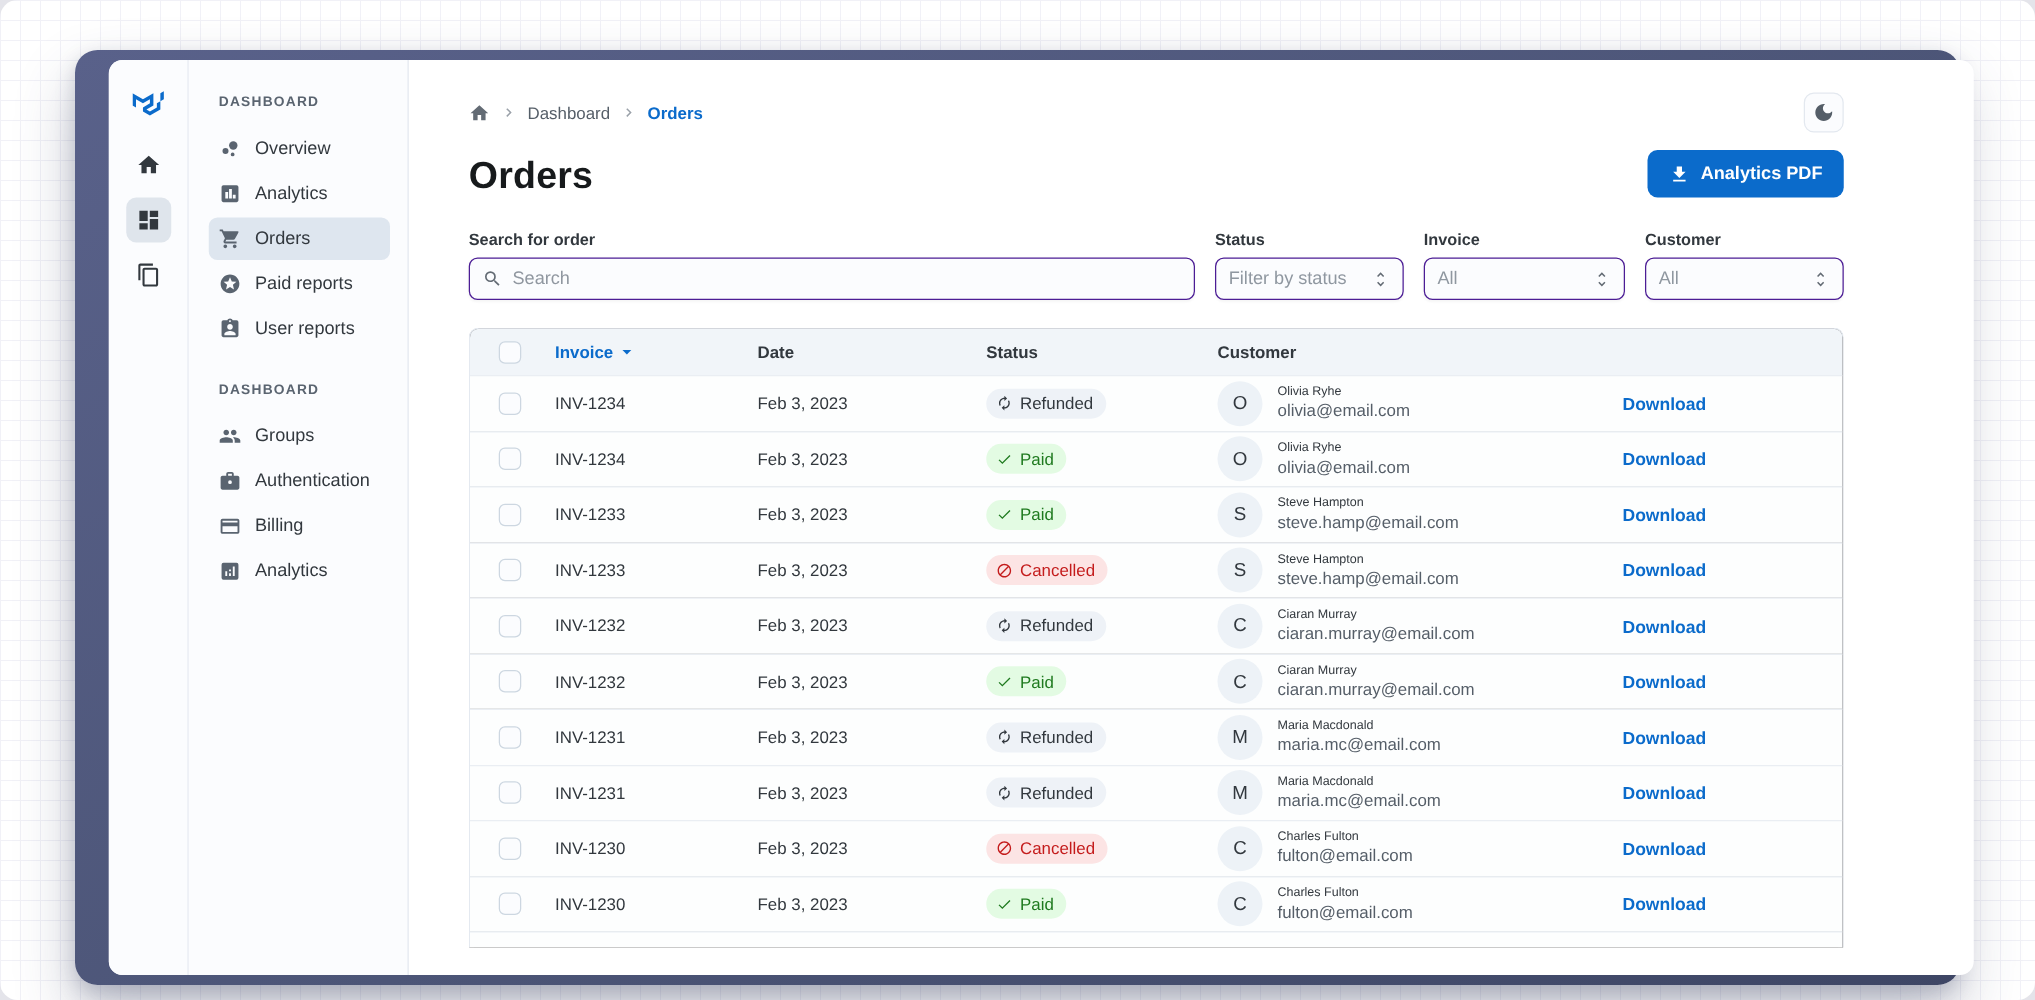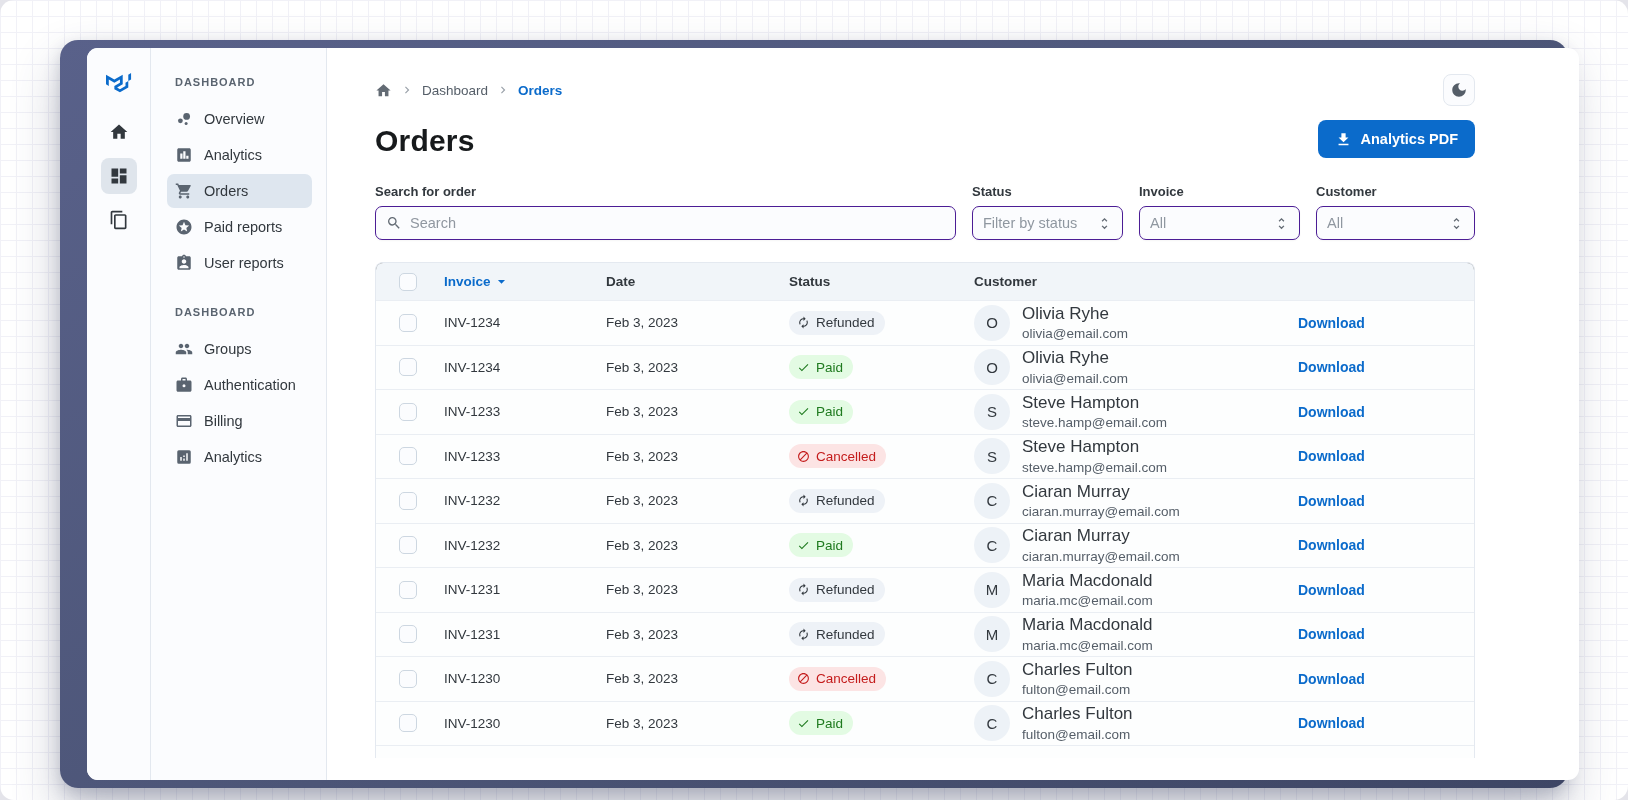--- a/index.html
+++ b/index.html
@@ -113,21 +113,21 @@
   }
   .chip svg { width:13px; height:13px; }
   .chip.success { background:#e3fbe3; color:#1f7a1f; }
   .chip.neutral { background:#eef2f7; color:#32383e; }
   .chip.danger  { background:#fce4e4; color:#c41c1c;text-align:right; }
   .cust { display:flex; align-items:center; gap:12px; min-width:0; }
   .avatar {
     width:36px; height:36px; border-radius:50%; background:#edf2f7; color:#32383e;
     display:flex; align-items:center; justify-content:center; font-size:15px; flex:0 0 36px;
   }
-  .cust .nm { font-size:17px; color:#32383e; line-height:1.3; }
+  .cust .nm { font-size:10px; color:#32383e; line-height:1.3; }
   .cust .em { font-size:13.5px; color:#555e68; line-height:1.3; }
   .actions { display:flex; align-items:center; gap:24px; padding-left:10px; }
   .dl-link { color:#0b6bcb; font-size:14px; font-weight:600; text-decoration:none; cursor:pointer; }
   .more-btn { width:24px; height:24px; display:flex; align-items:center; justify-content:center; color:#32383e; cursor:pointer; background:none; border:none; }
 </style>
 </head>
 <body>
 
 <div id="canvas">
   <div class="frame">

